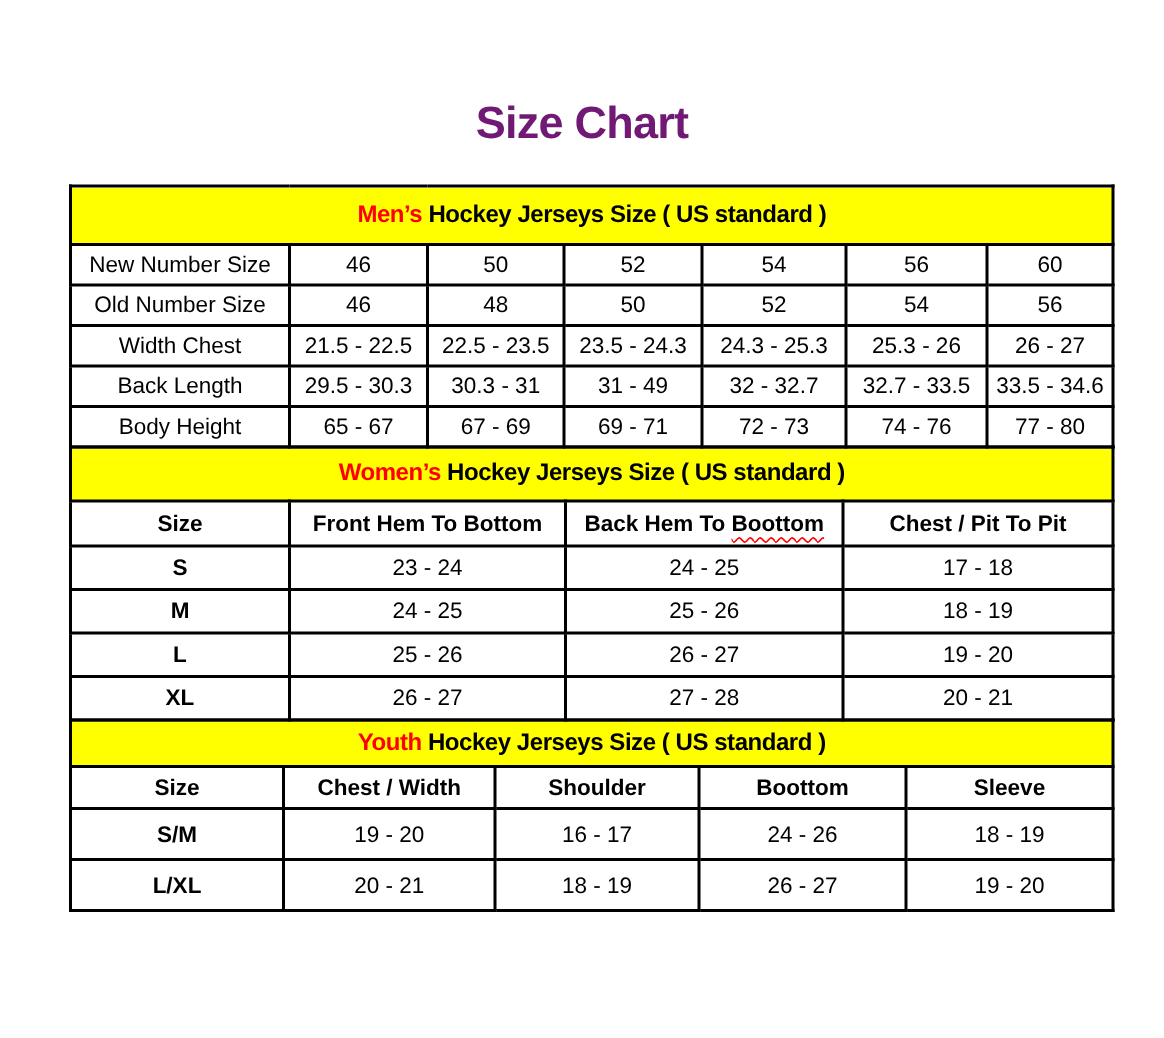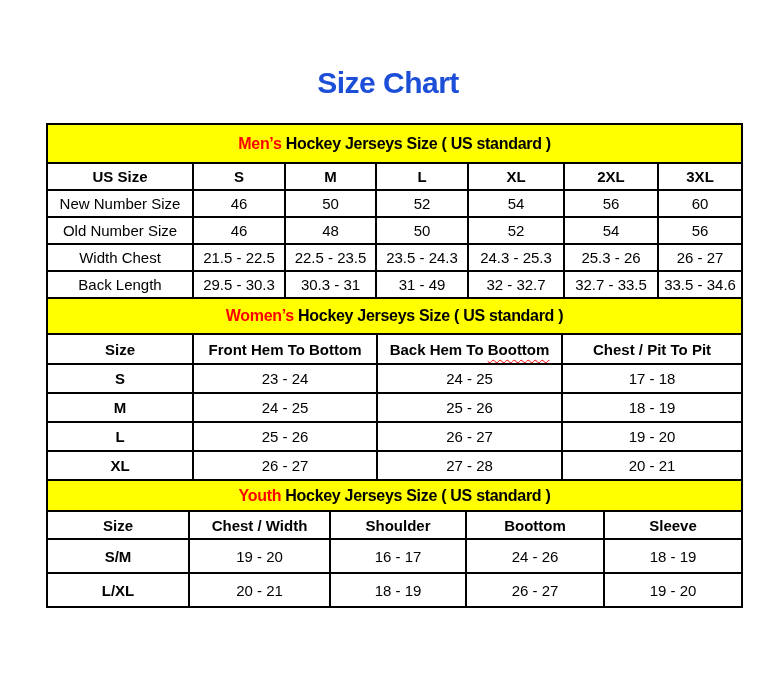--- a/index.html
+++ b/index.html
@@ -1,21 +1,21 @@
 <!DOCTYPE html>
 <html><head>
 <meta charset="utf-8">
 <style>
   html,body{margin:0;padding:0;background:#ffffff;}
   body{font-family:"Liberation Sans", sans-serif; -webkit-font-smoothing:antialiased;}
   .canvas{position:relative;width:776px;height:692px;background:#ffffff;overflow:hidden;}
 
   .page-title{
     position:absolute;top:66px;left:0;width:776px;
-    text-align:center;font-size:30px;font-weight:bold;color:#1d4ed8;
+    text-align:center;font-size:30px;font-weight:bold;color:#701a75;
     letter-spacing:-0.5px;line-height:34px;
   }
 
   .chart{position:absolute;left:46px;top:123px;width:765px;}
 
   table.sec{border-collapse:collapse;table-layout:fixed;width:695px;}
   table.sec + table.sec{margin-top:-2px;}
 
   table.sec th, table.sec td{
     border:2px solid #000000;
@@ -75,29 +75,20 @@
         <col style="width:92px">
           <col style="width:96px">
           <col style="width:94px">
           <col style="width:84px">
       </colgroup>
       <tbody>
           <tr class="band-row">
         <td colspan="7"><span class="red">Men’s</span><span> Hockey Jerseys Size ( US standard )</span></td>
       </tr>
       <tr>
-        <th>US Size</th>
-        <th>S</th>
-        <th>M</th>
-        <th>L</th>
-        <th>XL</th>
-        <th>2XL</th>
-        <th>3XL</th>
-      </tr>
-      <tr>
         <td class="rlabel">New Number Size</td>
         <td class="val">46</td>
         <td class="val">50</td>
         <td class="val">52</td>
         <td class="val">54</td>
         <td class="val">56</td>
         <td class="val">60</td>
       </tr>
       <tr>
         <td class="rlabel">Old Number Size</td>
@@ -118,20 +109,29 @@
         <td class="val">26 - 27</td>
       </tr>
       <tr>
         <td class="rlabel">Back Length</td>
         <td class="val">29.5 - 30.3</td>
         <td class="val">30.3 - 31</td>
         <td class="val">31 - 49</td>
         <td class="val">32 - 32.7</td>
         <td class="val">32.7 - 33.5</td>
         <td class="val">33.5 - 34.6</td>
+      </tr>
+      <tr>
+        <td class="rlabel">Body Height</td>
+        <td class="val">65 - 67</td>
+        <td class="val">67 - 69</td>
+        <td class="val">69 - 71</td>
+        <td class="val">72 - 73</td>
+        <td class="val">74 - 76</td>
+        <td class="val">77 - 80</td>
       </tr>
     </tbody>
       </table>
 
     <table class="sec womens">
       <colgroup>
         <col style="width:146px">
           <col style="width:184px">
           <col style="width:185px">
           <col style="width:180px">

